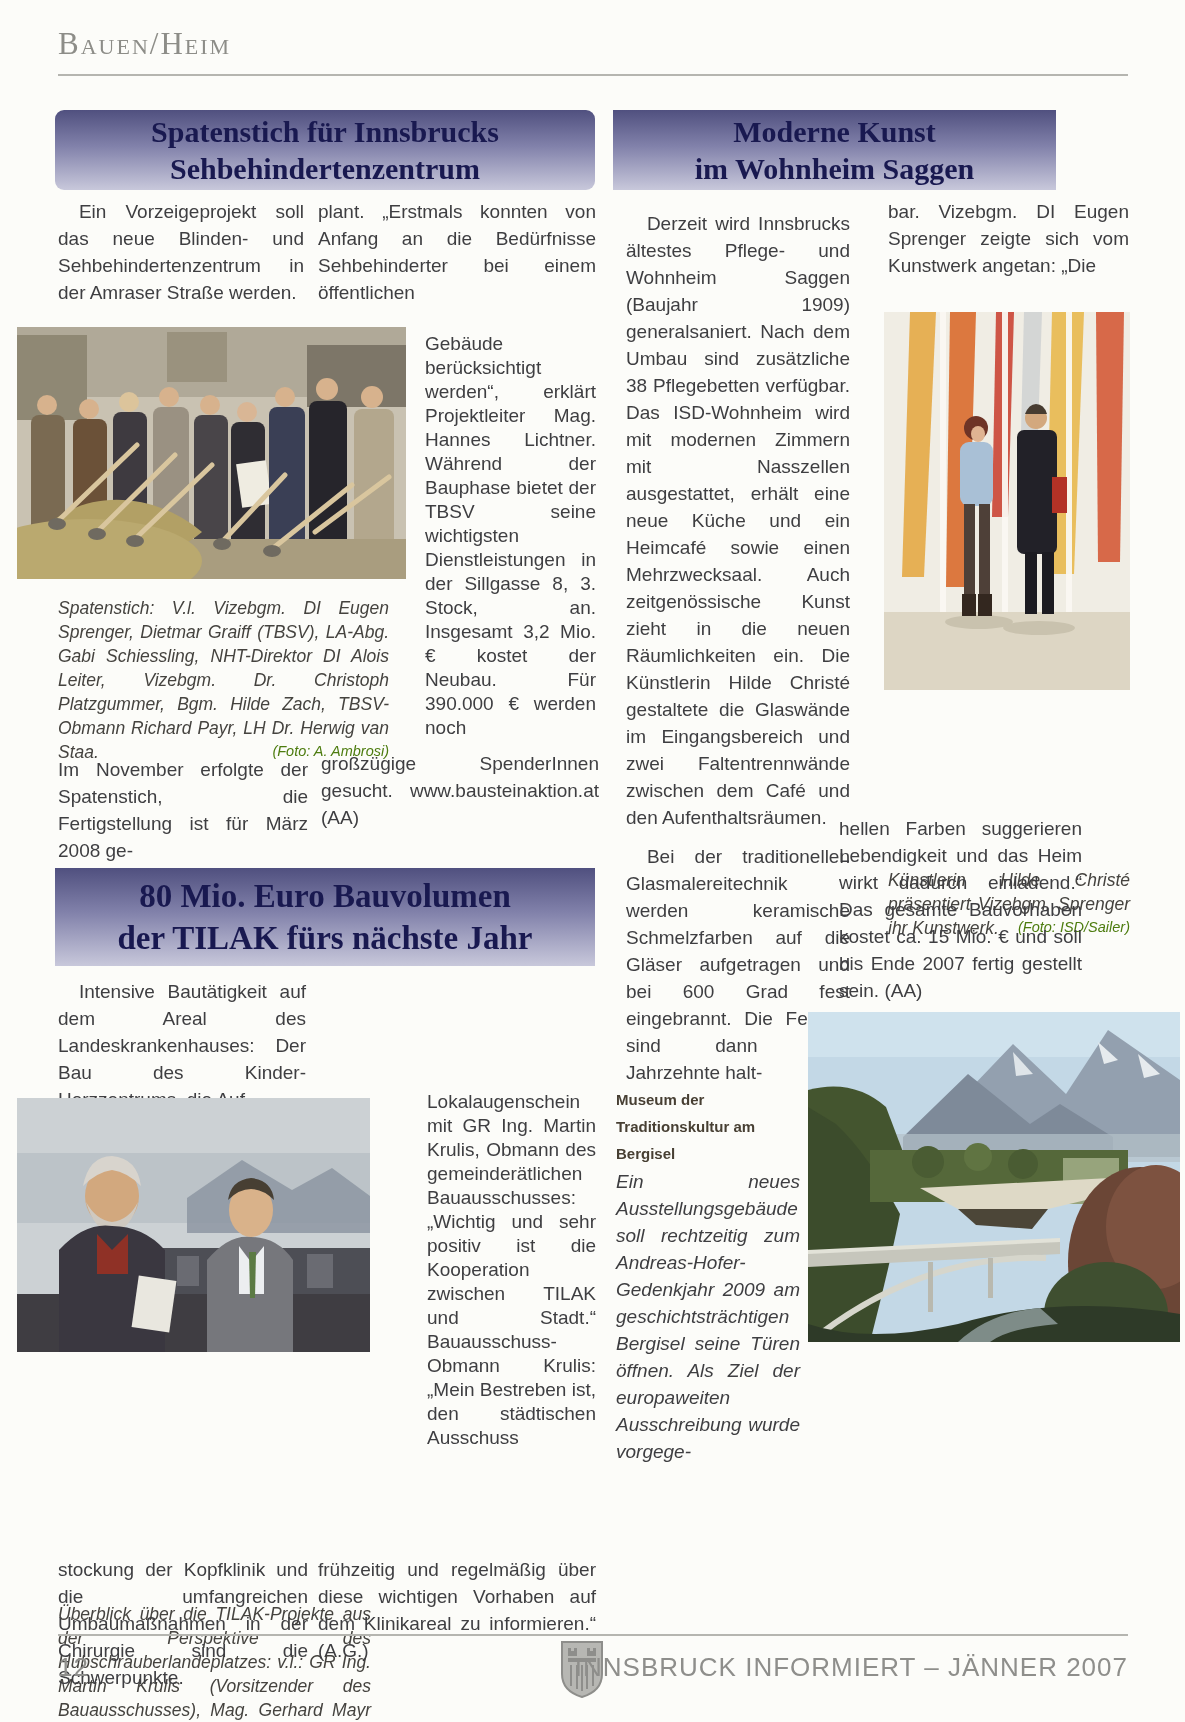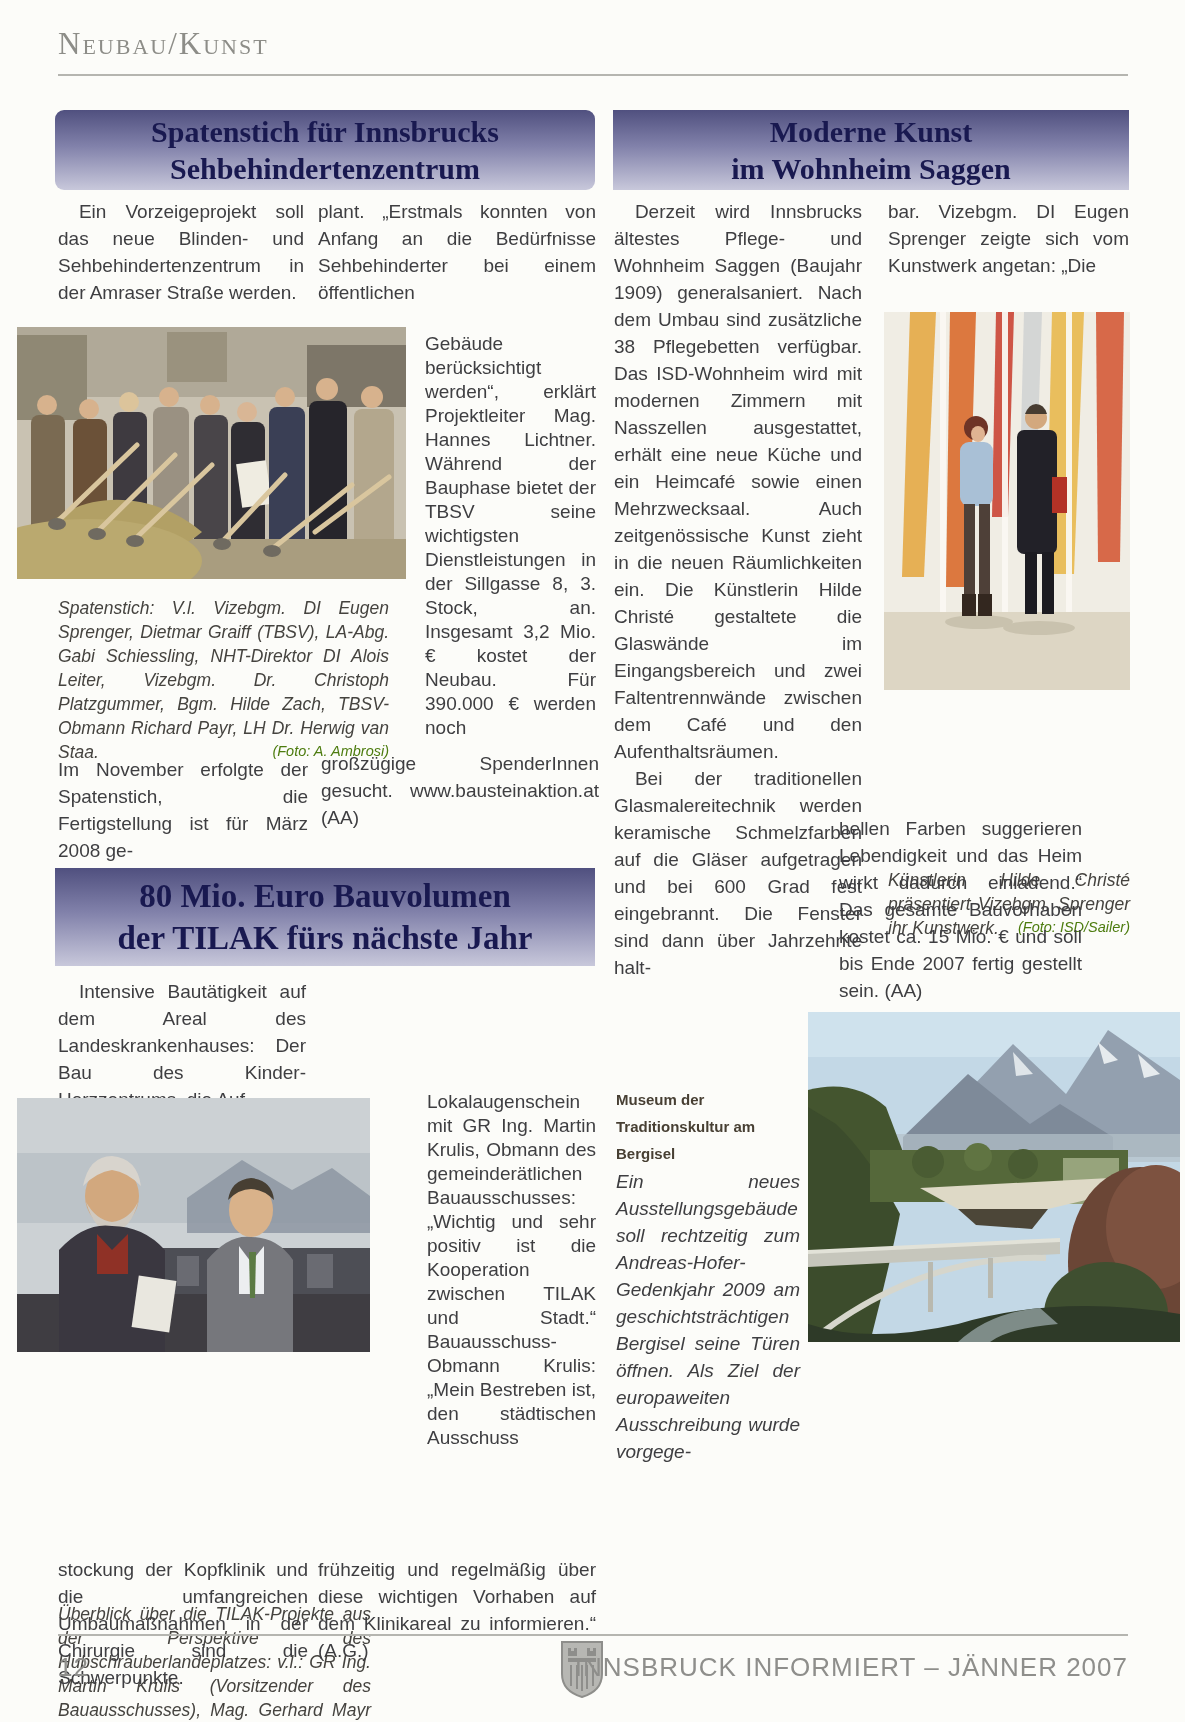--- a/index.html
+++ b/index.html
@@ -14,21 +14,21 @@
 
   
   .banner{background:linear-gradient(180deg,#50507f 0%,#8181aa 45%,#c8c8db 100%);
         display:flex;flex-direction:column;justify-content:center;text-align:center;}
   .banner .bline{font-family:"Liberation Serif",serif;font-weight:bold;
         font-size:30px;line-height:37px;color:#191950;}
   .banner.big .bline{font-size:33px;line-height:42px;}
 
   
   .body-text{font-size:19px;line-height:27px;color:#3e3e41;text-align:justify;}
-  .body-text p{margin:0;}
+  .body-text p{margin:12px;}
   .indent{text-indent:1.1em;}
   .narrow{line-height:24px;}
 
   
   .caption{font-style:italic;font-size:17.5px;line-height:24px;color:#45433f;
         text-align:justify;position:relative;}
   .credit{position:absolute;right:0;bottom:1px;font-style:italic;font-size:14.5px;color:#4d7c0f;}
 
   
   .museum-heading{font-weight:bold;font-size:15px;line-height:27px;color:#473f33;}
@@ -38,29 +38,29 @@
   .footer-label{font-size:26px;color:#8e8e8b;letter-spacing:1px;}
 
   .photo{position:absolute;overflow:hidden;}
   .photo svg{display:block;width:100%;height:100%;}
 </style>
 </head>
 <body>
 
 <div class="page">
 
-  <div class="abs masthead-label" style="left:58px;top:26px;">Neubau/Kunst</div>
+  <div class="abs masthead-label" style="left:58px;top:26px;">Bauen/Heim</div>
   <div class="abs rule" style="left:58px;top:74px;width:1070px;"></div>
 
   <div class="abs banner" style="left:55px;top:110px;width:540px;height:80px;border-radius:9px;">
     <div class="bline">Spatenstich für Innsbrucks</div>
     <div class="bline">Sehbehindertenzentrum</div>
   </div>
 
-  <div class="abs banner" style="left:613px;top:110px;width:516px;height:80px;">
+  <div class="abs banner" style="left:613px;top:110px;width:443px;height:80px;">
     <div class="bline">Moderne Kunst</div>
     <div class="bline">im Wohnheim Saggen</div>
   </div>
 
   <div class="abs body-text indent" style="left:58px;top:198px;width:246px;">Ein Vorzeigeprojekt soll das neue Blinden- und Sehbehindertenzentrum in der Amraser Straße werden.</div>
   <div class="abs body-text" style="left:318px;top:198px;width:278px;">plant. „Erstmals konnten von Anfang an die Bedürfnisse Sehbehinderter bei einem öffentlichen</div>
 
   <div class="photo" style="left:17px;top:327px;width:389px;height:252px;">
     <svg viewBox="0 0 389 252" preserveAspectRatio="none">
       <rect width="389" height="252" fill="#c9c2b2"></rect>

